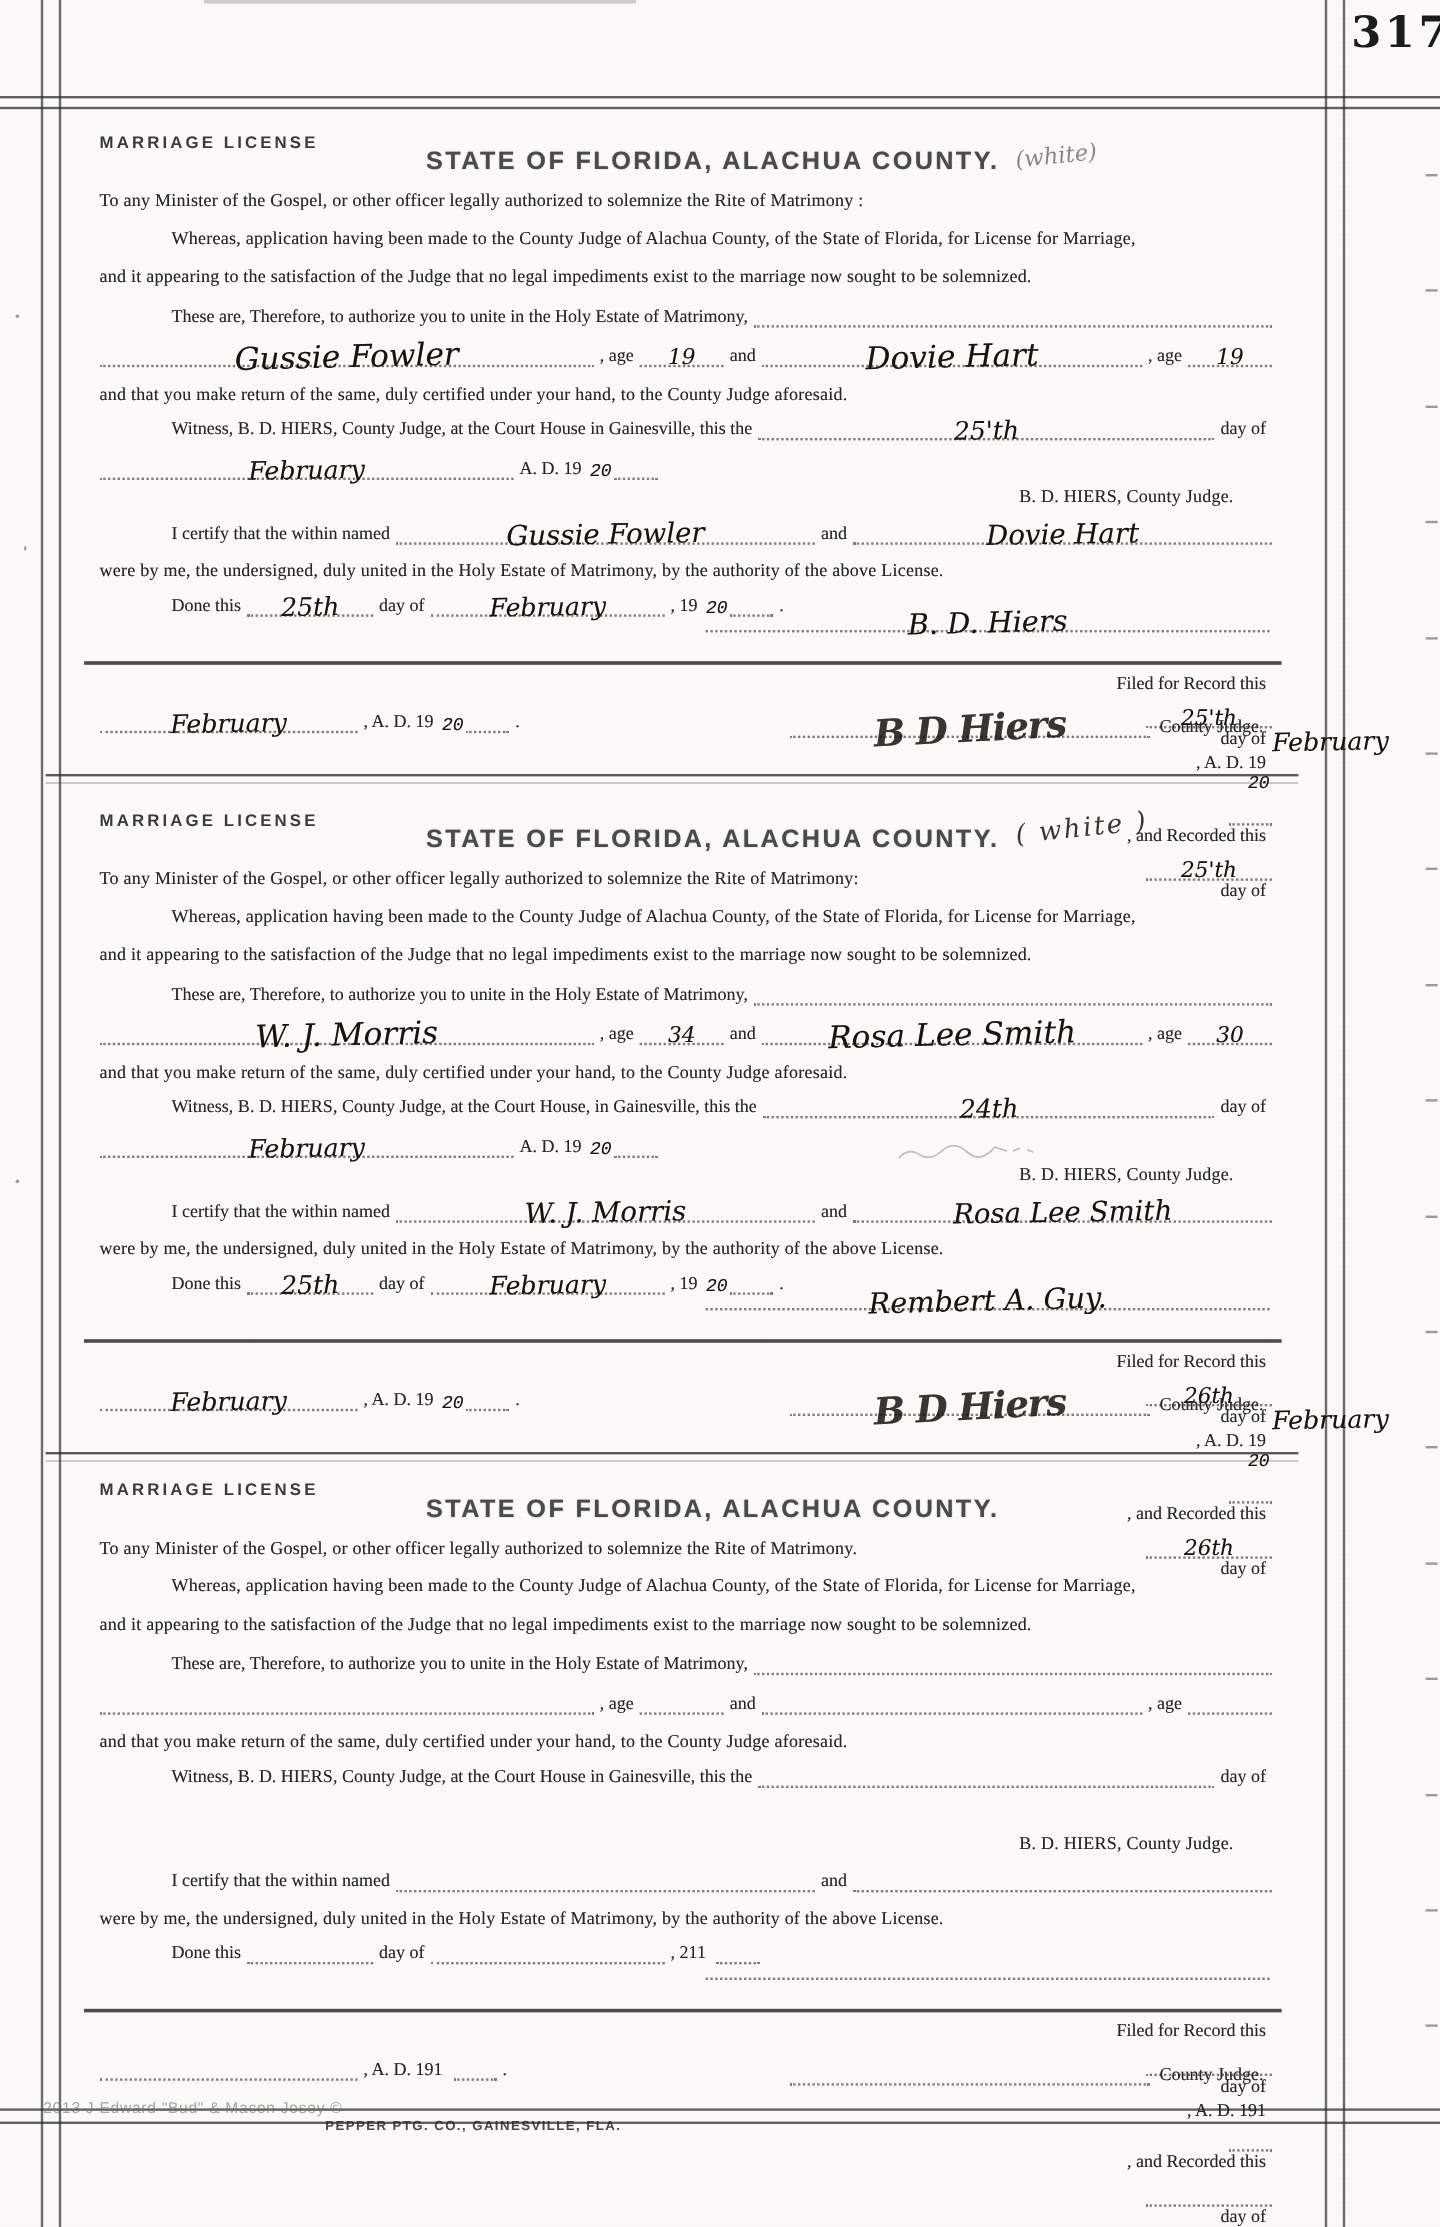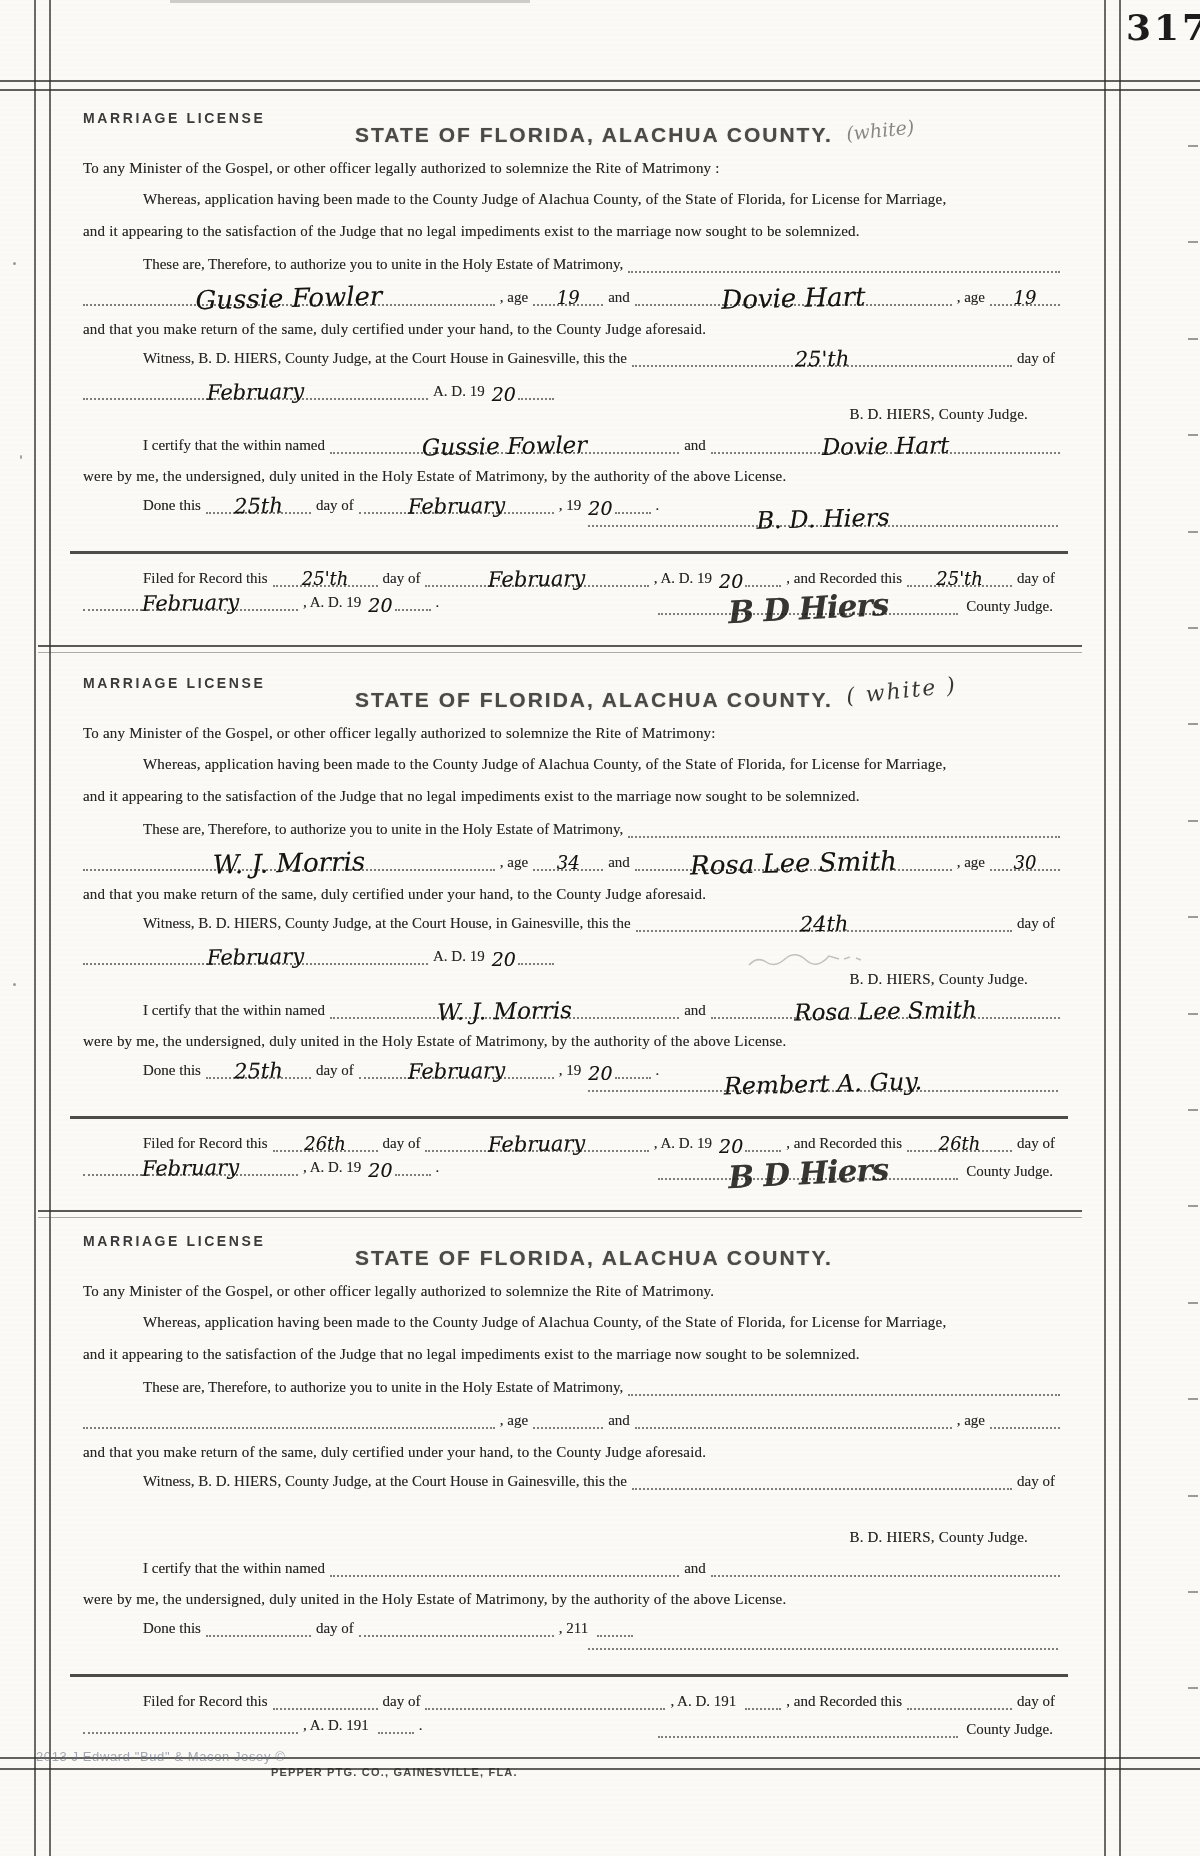--- a/index.html
+++ b/index.html
@@ -44,21 +44,21 @@
   .w215{width:215px;} .w230{flex:1 1 160px;} .w345{width:345px;}
   .filler{flex:1 1 auto;height:100%;}
 
   
   .hw{font-family:"DejaVu Serif",serif;font-style:italic;color:#17140f;white-space:nowrap;}
   .dot .hw{position:absolute;left:0;right:0;bottom:-3px;text-align:center;}
   .hw-name{font-size:26px;transform:rotate(-1.4deg);}
   .hw-cname{font-size:23px;transform:rotate(-1deg);}
   .hw-md{font-size:21px;transform:rotate(-1deg);}
   .hw-sm{font-size:18px;}
-  .yrw{align-self:flex-end;margin:0 2px -3px 2px;font-size:19px;flex:0 0 auto;}
+  .yrw{align-self:flex-end;margin:0 2px -3px 2px;font-size:15px;flex:0 0 auto;font-family:Liberation Mono, monospace;}
   .hw-sig{font-size:24px;transform:rotate(-1.5deg);}
   .hw-scrawl{font-size:31px;font-weight:700;letter-spacing:-1px;transform:rotate(-3deg);
              opacity:.85;bottom:-4px!important;}
 
   
   .r-minister{top:64px;left:25px;}
   .r-whereas{top:95px;left:85px;}
   .r-appearing{top:127px;left:25px;}
   .r-these{top:152px;left:85px;right:10px;}
   .r-name{top:181px;left:25px;right:10px;height:30px;}
@@ -67,21 +67,21 @@
   .r-month{top:279px;left:25px;right:10px;}
   .r-judge{top:310px;right:42px;text-align:right;}
   .r-certify{top:329px;left:85px;right:10px;height:30px;}
   .r-united{top:372px;left:25px;}
   .r-done{top:393px;left:85px;width:590px;}
   .r-sig1{top:404px;left:530px;right:12px;height:28px;}
   .r-sig2{top:438px;left:530px;right:12px;text-align:center;height:24px;position:absolute;}
   .r-sig2 .hw{font-size:20px;}
   .lic-1 .r-sig2 .hw{font-size:17px;border-bottom:2px dotted rgba(75,72,66,.6);padding:0 16px 1px;}
   .r-rule{position:absolute;top:456px;left:12px;right:2px;height:3px;background:#2f2d29;opacity:.85;}
-  .r-filed{top:466px;left:85px;right:10px;}
+  .r-filed{top:466px;left:85px;right:10px;flex-direction:column;}
   .r-filed2{top:490px;left:25px;width:545px;}
   .r-clerk{top:480px;left:600px;right:12px;height:40px;}
   .r-clerk .lbl{padding-left:8px;}
   .sep{position:absolute;top:550px;left:-20px;right:-12px;height:5px;
        border-top:2px solid rgba(52,50,46,.8);border-bottom:1px solid rgba(52,50,46,.4);}
 
   .pencil{position:absolute;top:294px;left:688px;width:130px;height:16px;opacity:.35;display:none;}
   .lic-1 .pencil{display:block;}
 </style>
 </head>

